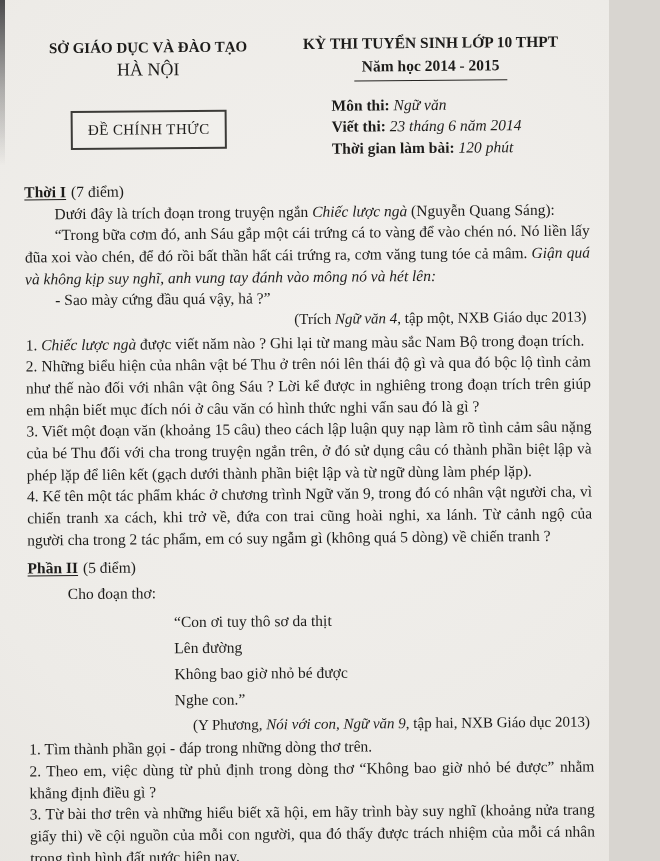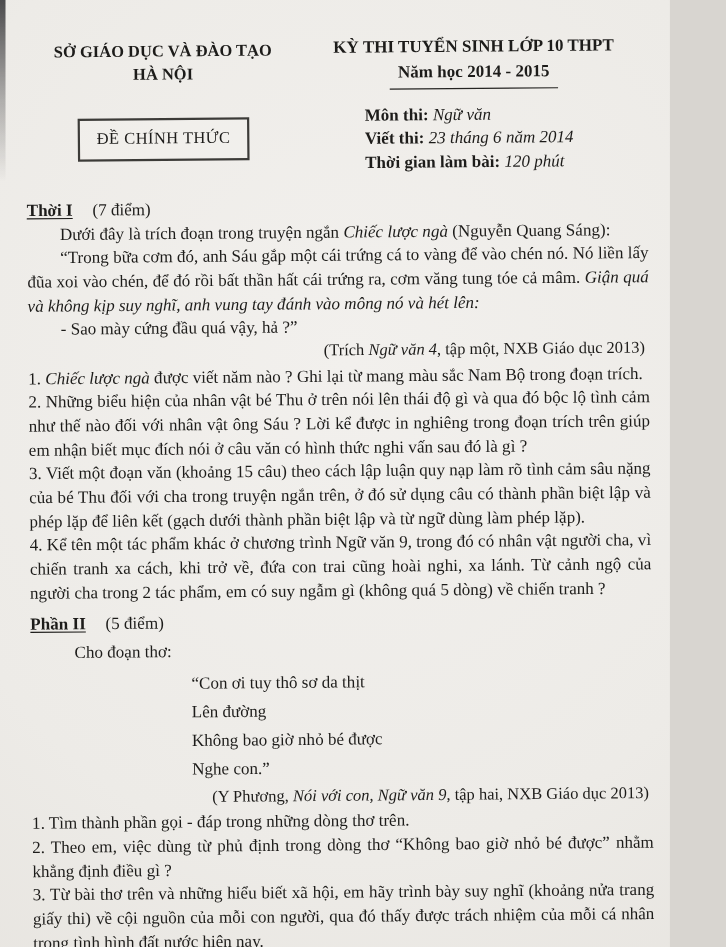--- a/index.html
+++ b/index.html
@@ -22,39 +22,39 @@
     position:absolute;left:0;top:0;right:0;bottom:0;
     padding:34px 18px 0 26px;
     transform:rotate(-0.5deg);
     transform-origin:50% 45%;
     font-size:15.5px;line-height:1.4;
   }
   
   .header{display:flex;margin-bottom:20px;}
   .header-left{width:250px;text-align:center;padding-top:2px;}
   .org1{font-weight:bold;font-size:15px;line-height:1.35;}
-  .org2{display:inline-block;font-weight:bold;font-size:15px;line-height:1.35;
+  .org2{display:inline-block;font-weight:normal;font-size:18px;line-height:1.35;
         border-bottom:1.6px solid #25242
 2;padding:0 4px 2px;}
   .official-box{
     display:inline-block;margin-top:26px;
     border:2px solid #3c3b38;padding:7px 15px;
     font-size:15px;letter-spacing:.4px;background:rgba(255,255,255,.12);
   }
   .header-right{flex:1;text-align:center;}
   .exam-title{font-weight:bold;font-size:15.5px;line-height:1.35;}
   .exam-year{display:inline-block;font-weight:bold;font-size:15.5px;line-height:1.35;
              border-bottom:1.6px solid #252422;padding:0 8px 3px;margin-top:2px;}
   .exam-meta{margin-top:13px;text-align:left;padding-left:58px;line-height:1.38;}
   .exam-meta .lbl{font-weight:bold;}
   .exam-meta .val{font-style:italic;}
   
   .part-heading{margin-top:0;}
   .part-heading .ph{font-weight:bold;text-decoration:underline;text-underline-offset:2px;}
-  .part-heading .pts{margin-left:18px;}
+  .part-heading .pts{margin-left:5px;}
   p{margin:0;text-align:justify;}
   .indent{text-indent:30px;}
   .passage .it{font-style:italic;}
   .citation{text-align:right;font-size:15px;line-height:1.3;padding:1px 4px 2px 0;}
   .citation .it{font-style:italic;}
   .question{margin:0;}
   .q-italic{font-style:italic;}
   .part2-heading{margin-top:7px;}
   .poem-intro{margin-top:4px;margin-left:40px;text-align:left;}
   .poem{margin:5px 0 2px 146px;line-height:26px;}

